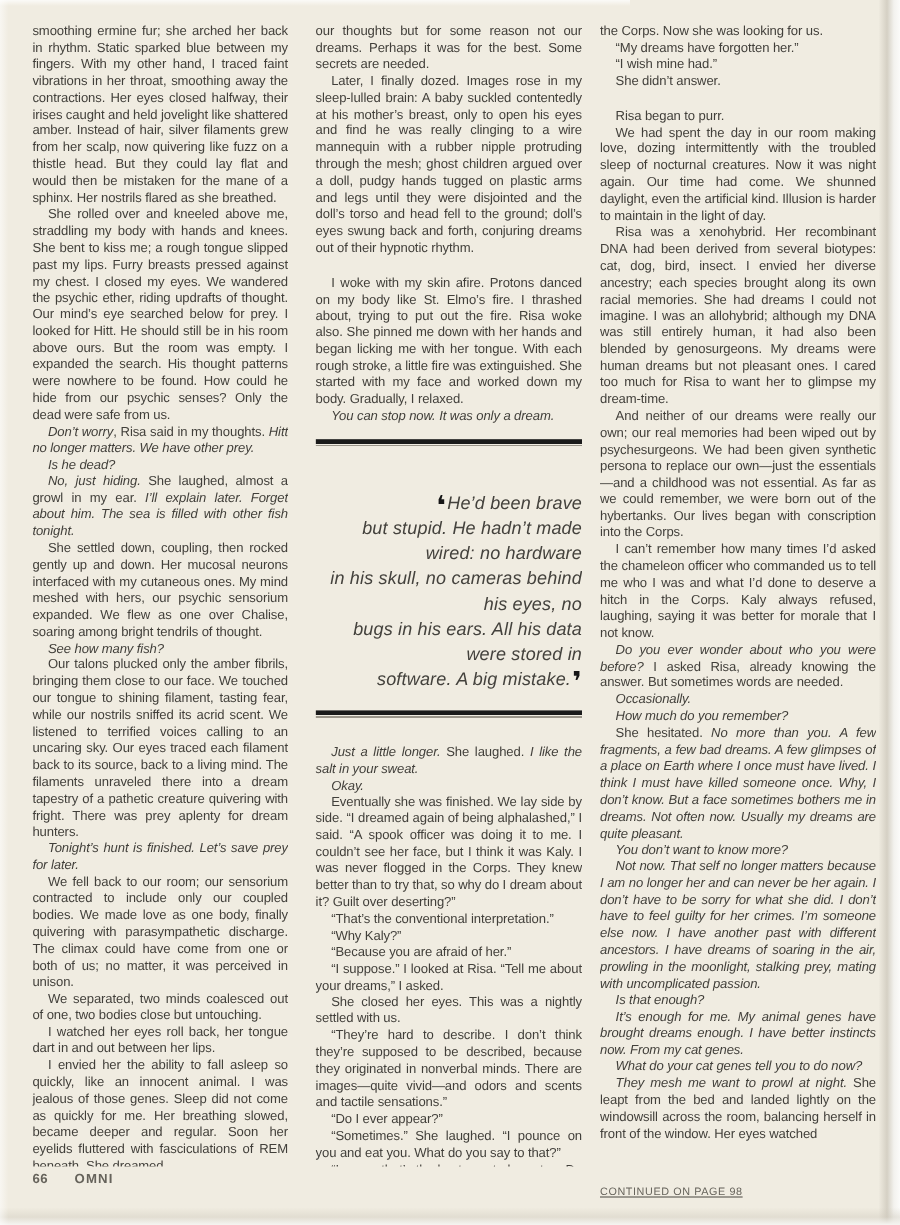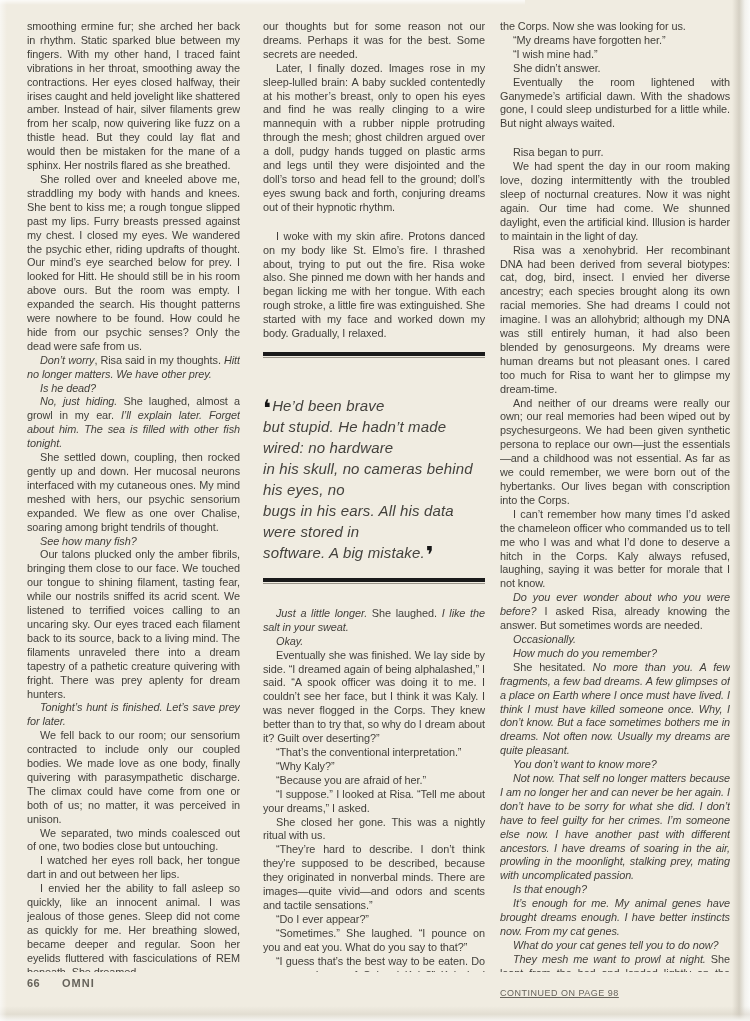--- a/index.html
+++ b/index.html
@@ -51,21 +51,21 @@
       var(--rule) 0px, var(--rule) 4px,
       rgba(0,0,0,0) 4px, rgba(0,0,0,0) 5px,
       #9a958a 5px, #9a958a 6px,
       rgba(0,0,0,0) 6px);
   }
   .pullquote{
     margin:36px 0 0 0;
     font-style:italic;
     font-size:15px;line-height:21px;
     letter-spacing:0.15px;
-    text-align:left;
+    text-align:right;
     color:#44423d;
   }
   .pq-line{white-space:nowrap;}
   .pq-mark{
     font-style:normal;font-weight:bold;
     font-size:23px;color:#161616;
     line-height:0;vertical-align:-5px;
   }
   .pq-mark.open{margin-right:1px;}
   .pq-mark.close{margin-left:1px;}
@@ -99,51 +99,51 @@
       <p class="para"><span>We fell back to our room; our sensorium contracted to include only our coupled bodies. We made love as one body, finally quivering with parasympathetic discharge. The climax could have come from one or both of us; no matter, it was perceived in unison.</span></p>
       <p class="para"><span>We separated, two minds coalesced out of one, two bodies close but untouching.</span></p>
       <p class="para"><span>I watched her eyes roll back, her tongue dart in and out between her lips.</span></p>
       <p class="para"><span>I envied her the ability to fall asleep so quickly, like an innocent animal. I was jealous of those genes. Sleep did not come as quickly for me. Her breathing slowed, became deeper and regular. Soon her eyelids fluttered with fasciculations of REM beneath. She dreamed.</span></p>
     </div>
   <div class="col col-2">
       <p class="para flush"><span>our thoughts but for some reason not our dreams. Perhaps it was for the best. Some secrets are needed.</span></p>
       <p class="para"><span>Later, I finally dozed. Images rose in my sleep-lulled brain: A baby suckled contentedly at his mother’s breast, only to open his eyes and find he was really clinging to a wire mannequin with a rubber nipple protruding through the mesh; ghost children argued over a doll, pudgy hands tugged on plastic arms and legs until they were disjointed and the doll’s torso and head fell to the ground; doll’s eyes swung back and forth, conjuring dreams out of their hypnotic rhythm.</span></p>
       <div class="section-break"></div>
       <p class="para"><span>I woke with my skin afire. Protons danced on my body like St. Elmo’s fire. I thrashed about, trying to put out the fire. Risa woke also. She pinned me down with her hands and began licking me with her tongue. With each rough stroke, a little fire was extinguished. She started with my face and worked down my body. Gradually, I relaxed.</span></p>
+      <p class="para"><span class="it">You can stop now. It was only a dream.</span></p>
       <div class="rule"></div>
       <div class="pullquote">
         <div class="pq-line"><span class="pq-mark open">❛</span>He’d been brave</div>
         <div class="pq-line">but stupid. He hadn’t made</div>
         <div class="pq-line">wired: no hardware</div>
         <div class="pq-line">in his skull, no cameras behind</div>
         <div class="pq-line">his eyes, no</div>
         <div class="pq-line">bugs in his ears. All his data</div>
         <div class="pq-line">were stored in</div>
         <div class="pq-line">software. A big mistake.<span class="pq-mark close">❜</span></div>
       </div>
       <div class="rule"></div>
       <p class="para"><span class="it">Just a little longer.</span><span> She laughed. </span><span class="it">I like the salt in your sweat.</span></p>
       <p class="para"><span class="it">Okay.</span></p>
       <p class="para"><span>Eventually she was finished. We lay side by side. “I dreamed again of being alphalashed,” I said. “A spook officer was doing it to me. I couldn’t see her face, but I think it was Kaly. I was never flogged in the Corps. They knew better than to try that, so why do I dream about it? Guilt over deserting?”</span></p>
       <p class="para"><span>“That’s the conventional interpretation.”</span></p>
       <p class="para"><span>“Why Kaly?”</span></p>
       <p class="para"><span>“Because you are afraid of her.”</span></p>
       <p class="para"><span>“I suppose.” I looked at Risa. “Tell me about your dreams,” I asked.</span></p>
-      <p class="para"><span>She closed her gone. This was a nightly ritual with us.</span></p>
+      <p class="para"><span>She closed her eyes. This was a nightly settled with us.</span></p>
       <p class="para"><span>“They’re hard to describe. I don’t think they’re supposed to be described, because they originated in nonverbal minds. There are images—quite vivid—and odors and scents and tactile sensations.”</span></p>
       <p class="para"><span>“Do I ever appear?”</span></p>
       <p class="para"><span>“Sometimes.” She laughed. “I pounce on you and eat you. What do you say to that?”</span></p>
       <p class="para"><span>“I guess that’s the best way to be eaten. Do you ever dream of Colonel Kaly?” Kaly had been our commander when we were in</span></p>
     </div>
   <div class="col col-3">
       <p class="para flush"><span>the Corps. Now she was looking for us.</span></p>
       <p class="para"><span>“My dreams have forgotten her.”</span></p>
       <p class="para"><span>“I wish mine had.”</span></p>
       <p class="para"><span>She didn’t answer.</span></p>
-      <p class="para"><span>Eventually the room lightened with Ganymede’s artificial dawn. With the shadows gone, I could sleep undisturbed for a little while. But night always waited.</span></p>
       <div class="section-break"></div>
       <p class="para"><span>Risa began to purr.</span></p>
       <p class="para"><span>We had spent the day in our room making love, dozing intermittently with the troubled sleep of nocturnal creatures. Now it was night again. Our time had come. We shunned daylight, even the artificial kind. Illusion is harder to maintain in the light of day.</span></p>
       <p class="para"><span>Risa was a xenohybrid. Her recombinant DNA had been derived from several biotypes: cat, dog, bird, insect. I envied her diverse ancestry; each species brought along its own racial memories. She had dreams I could not imagine. I was an allohybrid; although my DNA was still entirely human, it had also been blended by genosurgeons. My dreams were human dreams but not pleasant ones. I cared too much for Risa to want her to glimpse my dream-time.</span></p>
       <p class="para"><span>And neither of our dreams were really our own; our real memories had been wiped out by psychesurgeons. We had been given synthetic persona to replace our own—just the essentials—and a childhood was not essential. As far as we could remember, we were born out of the hybertanks. Our lives began with conscription into the Corps.</span></p>
       <p class="para"><span>I can’t remember how many times I’d asked the chameleon officer who commanded us to tell me who I was and what I’d done to deserve a hitch in the Corps. Kaly always refused, laughing, saying it was better for morale that I not know.</span></p>
       <p class="para"><span class="it">Do you ever wonder about who you were before?</span><span> I asked Risa, already knowing the answer. But sometimes words are needed.</span></p>
       <p class="para"><span class="it">Occasionally.</span></p>
       <p class="para"><span class="it">How much do you remember?</span></p>
       <p class="para"><span>She hesitated. </span><span class="it">No more than you. A few fragments, a few bad dreams. A few glimpses of a place on Earth where I once must have lived. I think I must have killed someone once. Why, I don’t know. But a face sometimes bothers me in dreams. Not often now. Usually my dreams are quite pleasant.</span></p>

